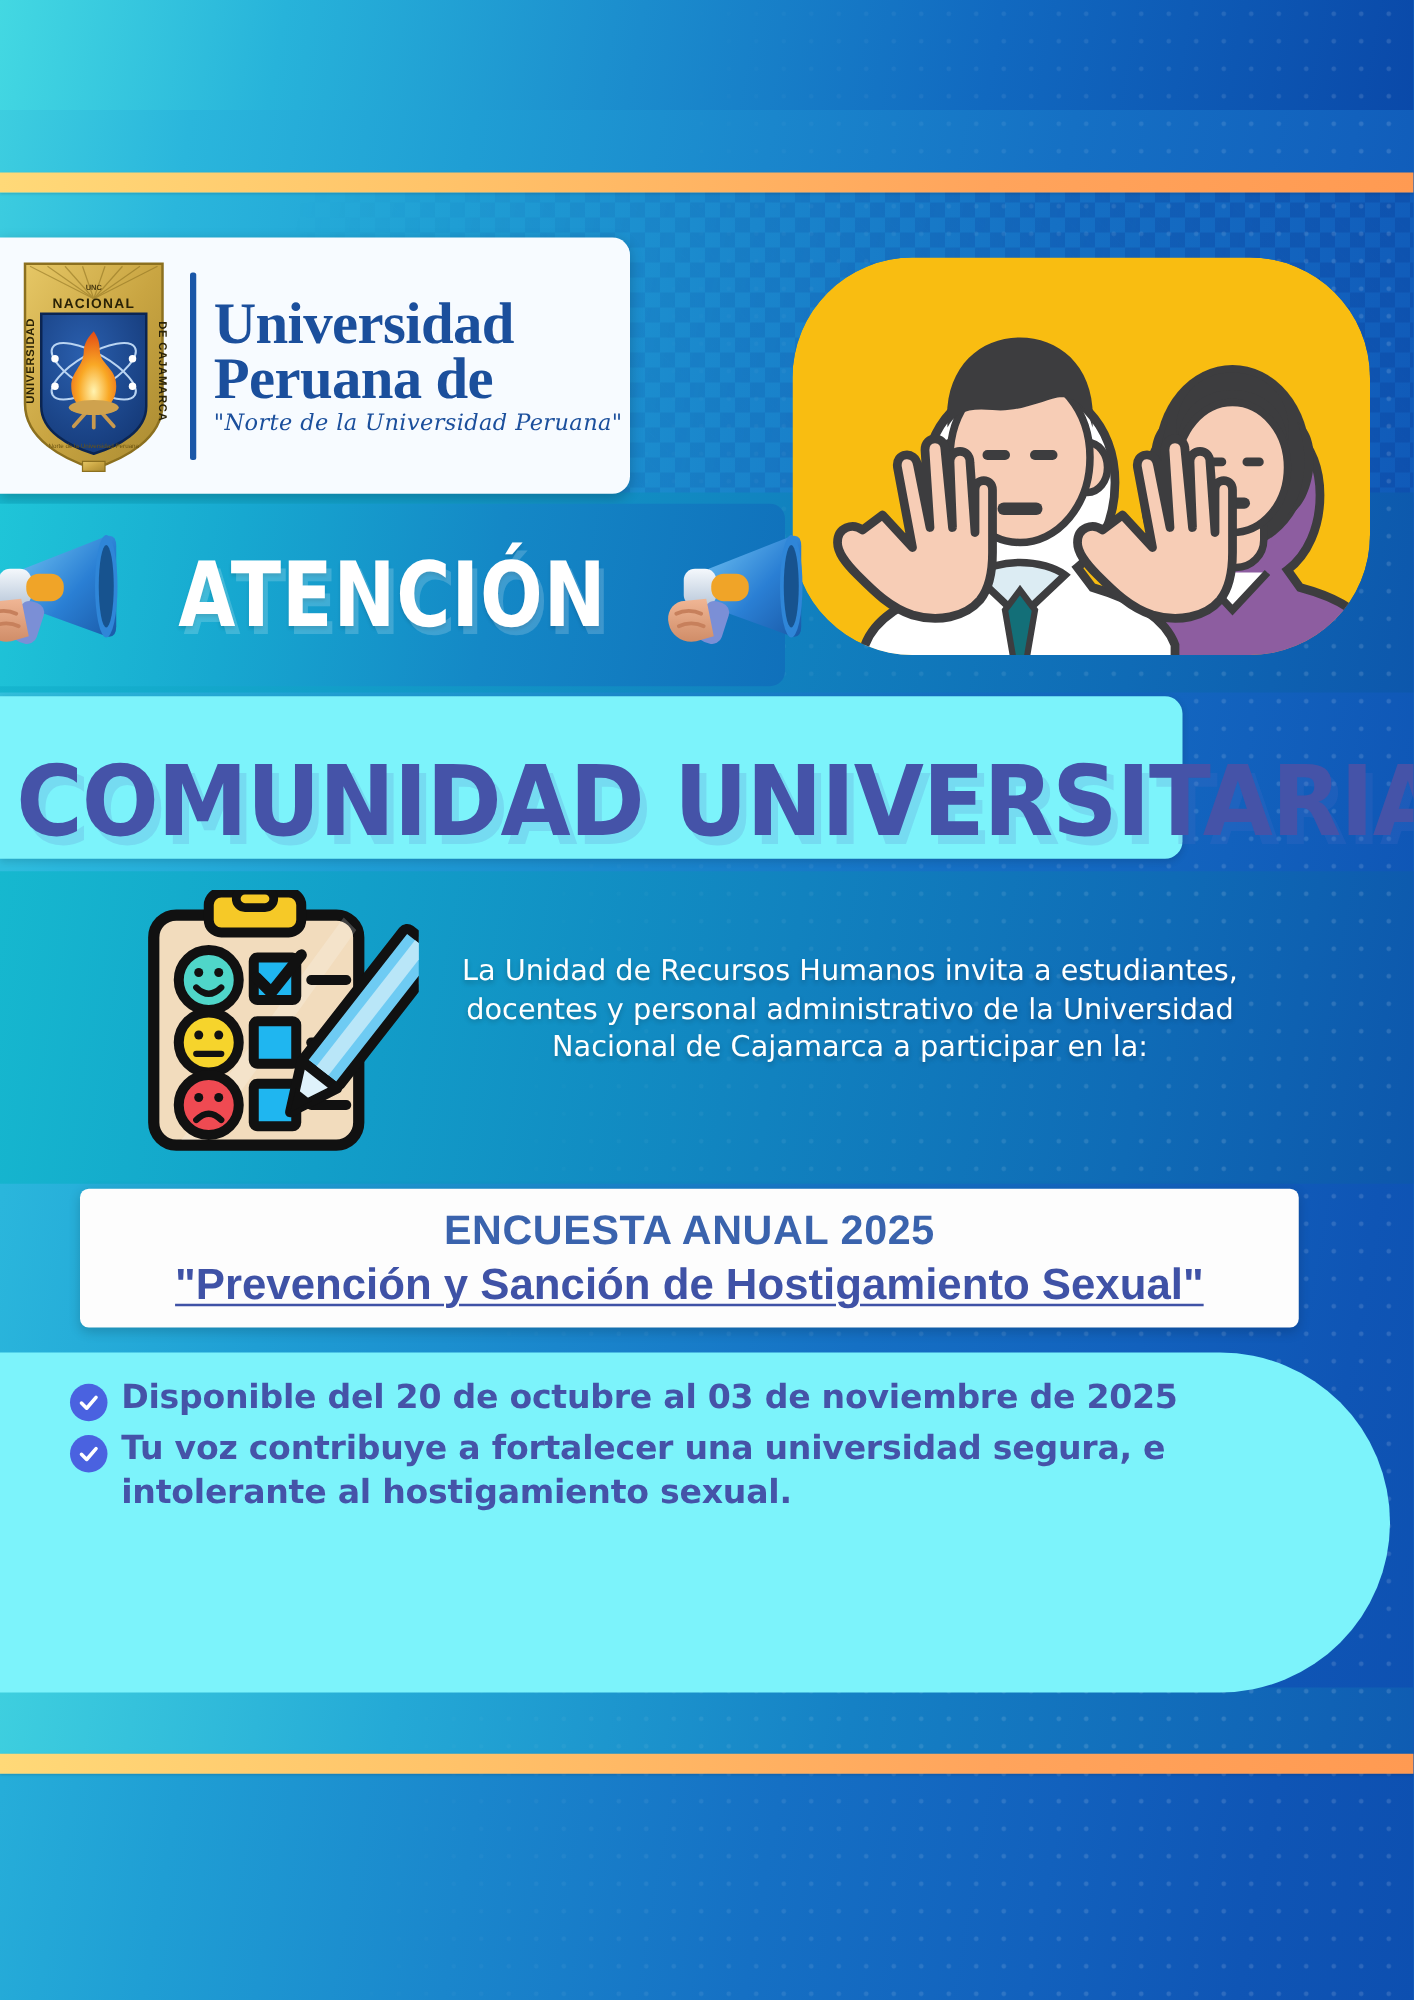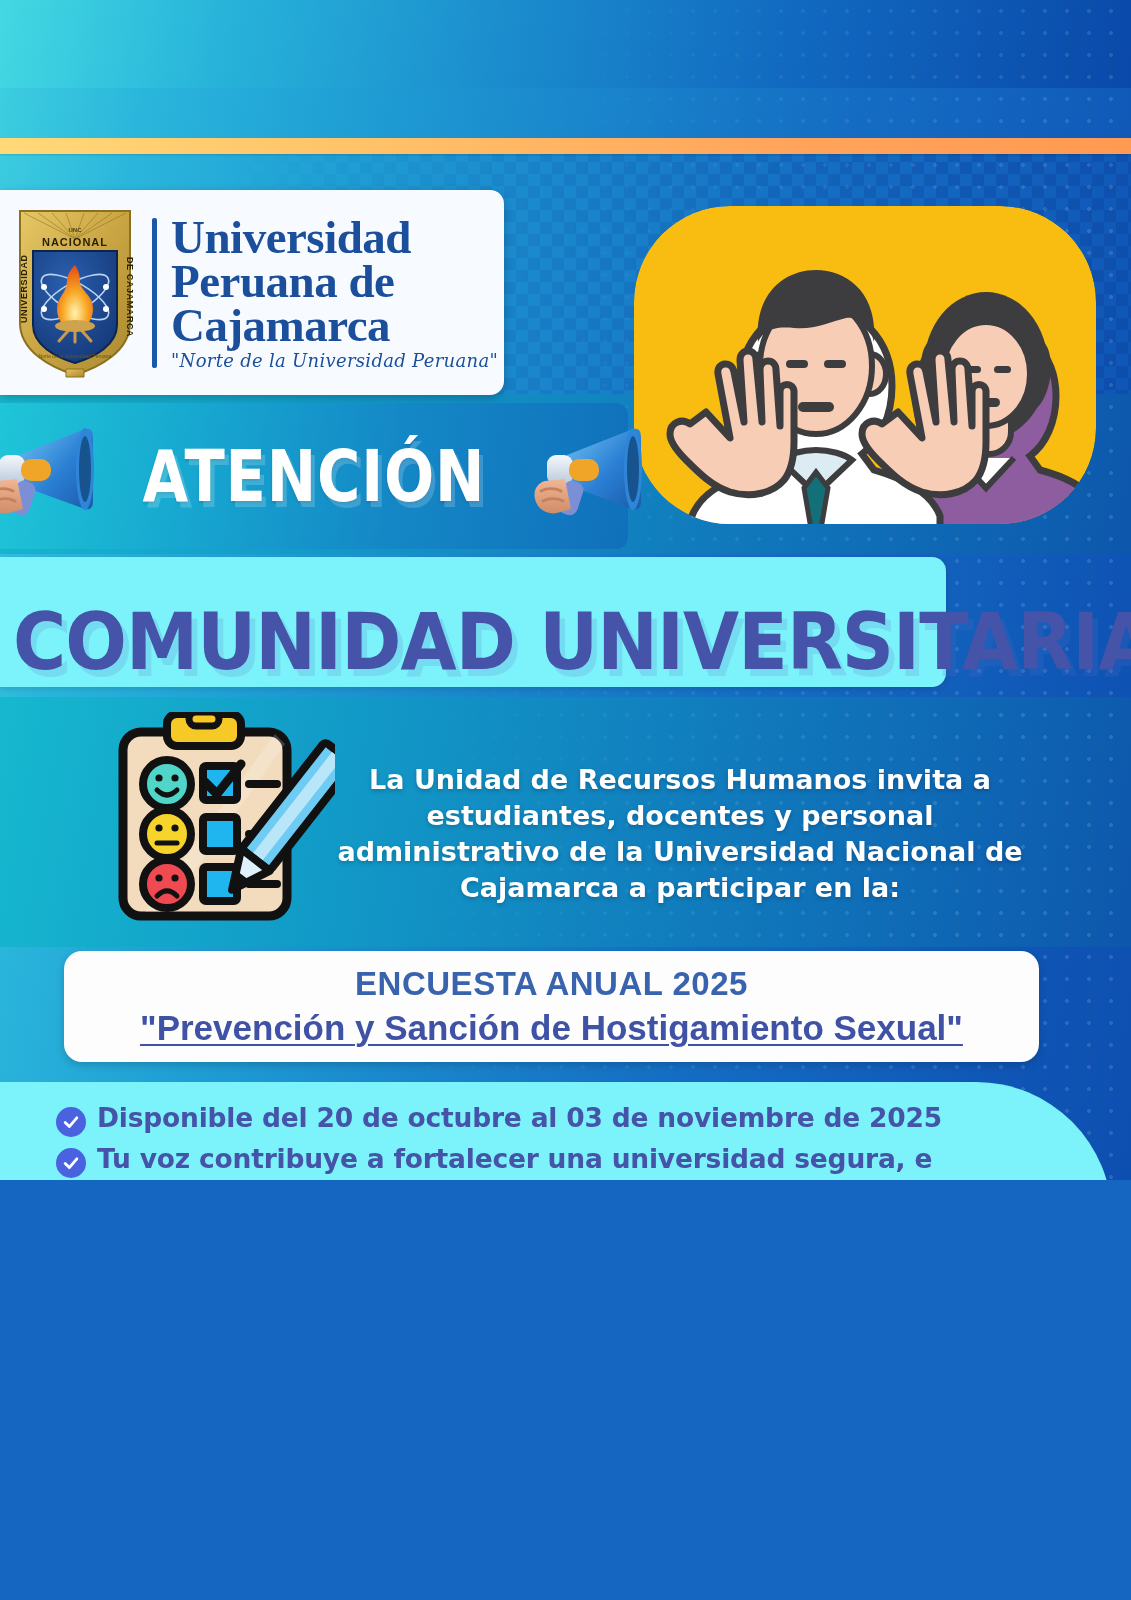--- a/index.html
+++ b/index.html
@@ -2,21 +2,21 @@
 <html><head>
 <meta charset="utf-8">
 <style>
   html,body{margin:0;padding:0;}
   body{
     width:1131px;height:1600px;overflow:hidden;
     font-family:"Liberation Sans", sans-serif;
     background:#1566c0;
   }
   .poster{
-    position:relative;width:1131px;height:1180px;overflow:hidden;
+    position:relative;width:1131px;height:1600px;overflow:hidden;
     background:linear-gradient(100deg,#3fd0e0 0%,#2ab6dc 12%,#1f9ed4 28%,#1a86cc 45%,#1570c4 62%,#1261bd 78%,#0f55b5 90%,#0d4fb0 100%);
   }
   
   .bg-sheen{
     position:absolute;left:0;right:0;top:0;height:88px;
     background:linear-gradient(100deg,#43d8e2 0%,#27b3da 20%,#1b8ccd 45%,#1169c0 70%,#0a49a9 100%);
   }
   .bg-dots{
     position:absolute;left:0;top:0;width:1131px;height:1600px;
     background-image:radial-gradient(circle, rgba(255,255,255,0.13) 1.6px, rgba(255,255,255,0) 2.2px);
@@ -97,29 +97,29 @@
     color:#4553a8;font-family:"DejaVu Sans", sans-serif;font-weight:700;
     font-size:78px;letter-spacing:-1px;padding-left:14px;
     transform:scaleX(0.93);transform-origin:left center;white-space:nowrap;
     text-shadow:6px 7px 0 rgba(90,110,200,0.18);
   }
   
   .clipboard{position:absolute;left:115px;top:712px;width:220px;height:212px;}
   
   .intro{
     position:absolute;left:330px;top:740px;width:700px;
-    color:#ffffff;font-family:"DejaVu Sans", sans-serif;font-weight:700;
-    font-size:27px;line-height:1.33;text-align:center;
+    color:#ffffff;font-family:"DejaVu Sans", sans-serif;font-weight:400;
+    font-size:23px;line-height:1.33;text-align:center;
     text-shadow:0 2px 4px rgba(0,0,0,0.22);
     margin-top:22px;
   }
   
   .survey-card{
     position:absolute;left:64px;top:951px;width:975px;height:111px;
-    background:#fdfdfd;border-radius:18px;
+    background:#fdfdfd;border-radius:7px;
     box-shadow:0 3px 9px rgba(0,0,0,0.18);
     display:flex;flex-direction:column;align-items:center;justify-content:center;
   }
   .survey-line1{
     color:#3a63ad;font-family:"Liberation Sans", sans-serif;font-weight:700;
     font-size:33px;letter-spacing:0.5px;
   }
   .survey-line2{
     color:#3f52a6;font-family:"Liberation Sans", sans-serif;font-weight:700;
     font-size:35px;margin-top:5px;text-decoration:underline;text-underline-offset:4px;
@@ -264,21 +264,20 @@
         </g>
         <ellipse cx="61" cy="121" rx="20" ry="6" fill="#cfa24e"></ellipse>
         <text x="61" y="153" text-anchor="middle" font-family="Liberation Sans, sans-serif" font-size="5" fill="#6d5512">Norte de la Universidad Peruana</text>
         <path d="M52 164h18v8H52z" fill="url(#gold)" stroke="#8c701f" stroke-width="1"></path>
       </svg>
     </div>
     <div class="logo-divider"></div>
     <div class="logo-words">
       <div class="w">Universidad</div>
       <div class="w">Peruana de</div>
-      <div class="w">Cajamarca</div>
       <div class="logo-slogan">"Norte de la Universidad Peruana"</div>
     </div>
   </div>
 
   <div class="aten-banner">
     <span style="flex:0 0 118px;">
       <svg viewBox="0 0 118 110" width="118" height="110">
         <defs>
           <linearGradient id="mgA" x1="0" y1="0" x2="1" y2="1">
             <stop offset="0%" stop-color="#6fc2f2"></stop>

